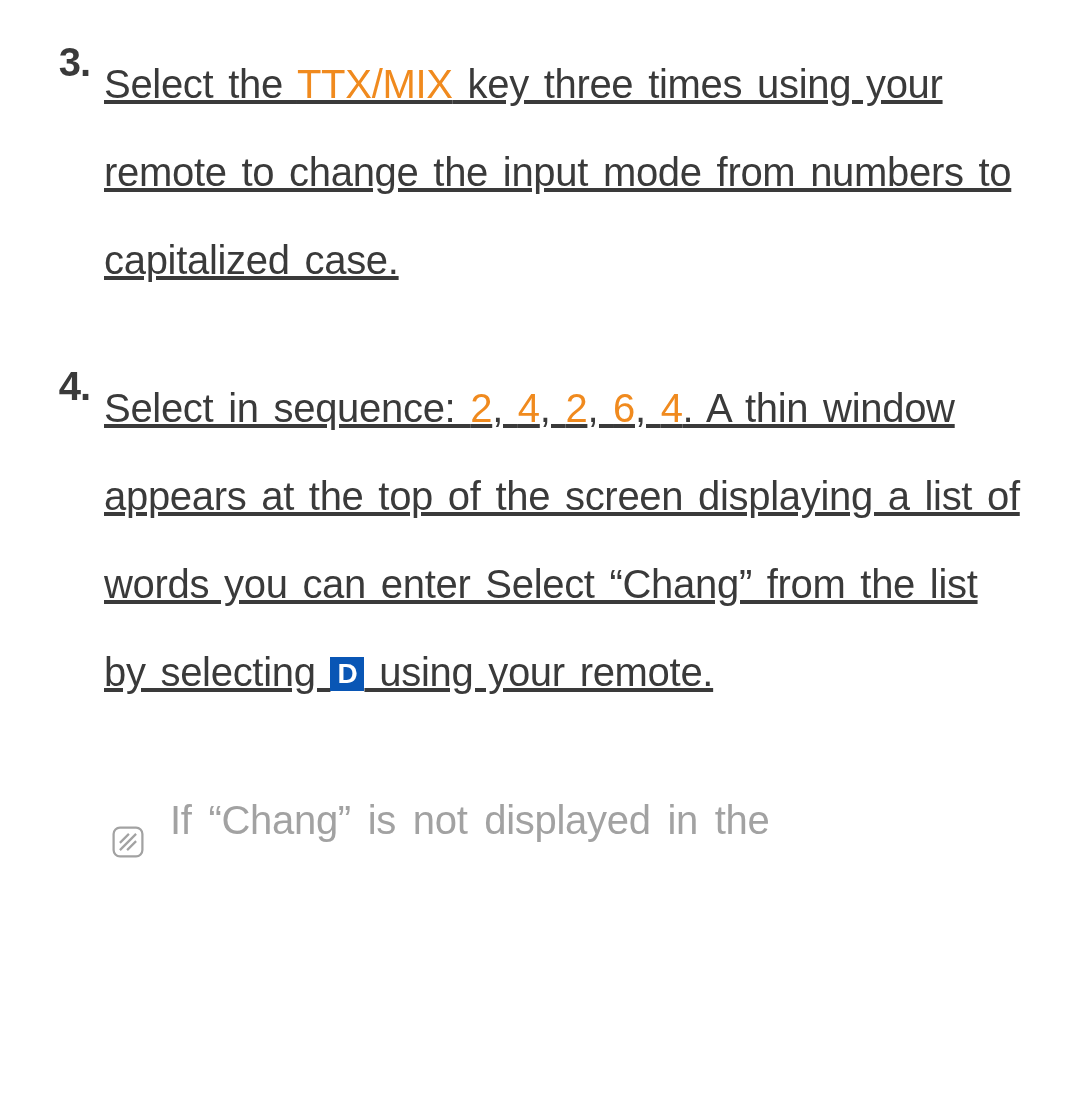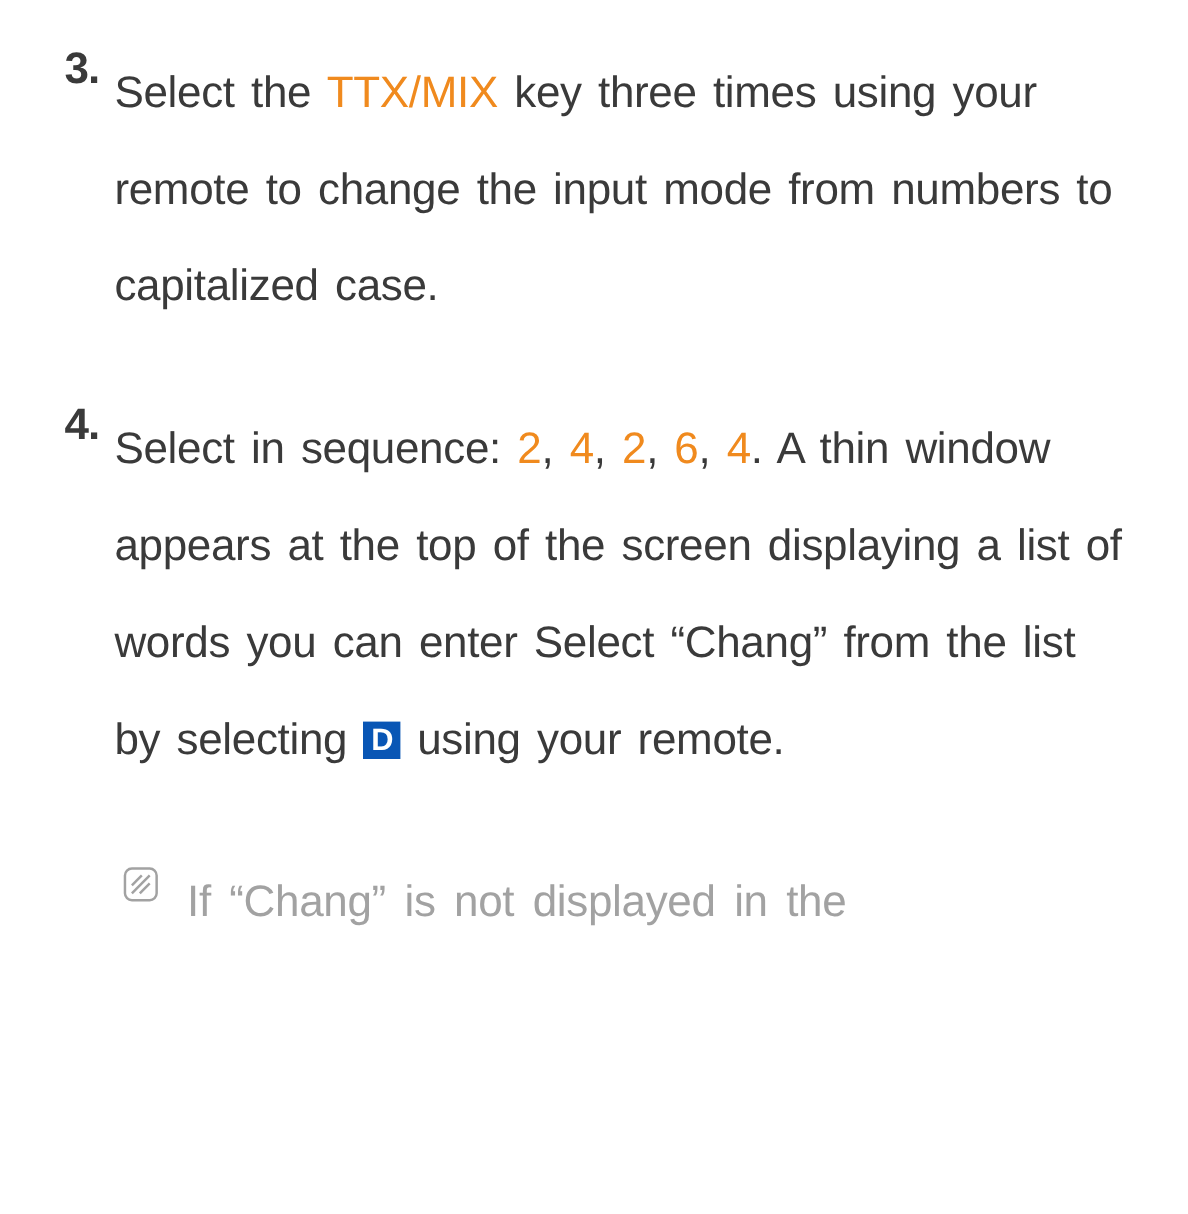--- a/index.html
+++ b/index.html
@@ -28,20 +28,21 @@
       padding-right: 14px;
       color: #3a3a3a;
       letter-spacing: -1px;
     }
     .content {
       font-size: 40px;
       line-height: 2.2;
       color: #3a3a3a;
       letter-spacing: -0.3px;
       word-spacing: 4px;
+      text-decoration: underline;
     }
     .highlight {
       color: #f08a1e;
     }
     .d-button {
       display: inline-block;
       background: #0956b5;
       color: #ffffff;
       font-weight: bold;
       font-size: 28px;
@@ -49,20 +50,21 @@
       height: 34px;
       text-align: center;
       line-height: 34px;
       vertical-align: 3px;
       font-family: Arial, sans-serif;
     }
     .note-row {
       display: flex;
       margin-top: 20px;
       padding-left: 60px;
+      align-items: flex-end;
     }
     .note-icon {
       flex-shrink: 0;
       width: 60px;
       padding-top: 10px;
     }
     .note-icon svg {
       width: 36px;
       height: 36px;
     }

